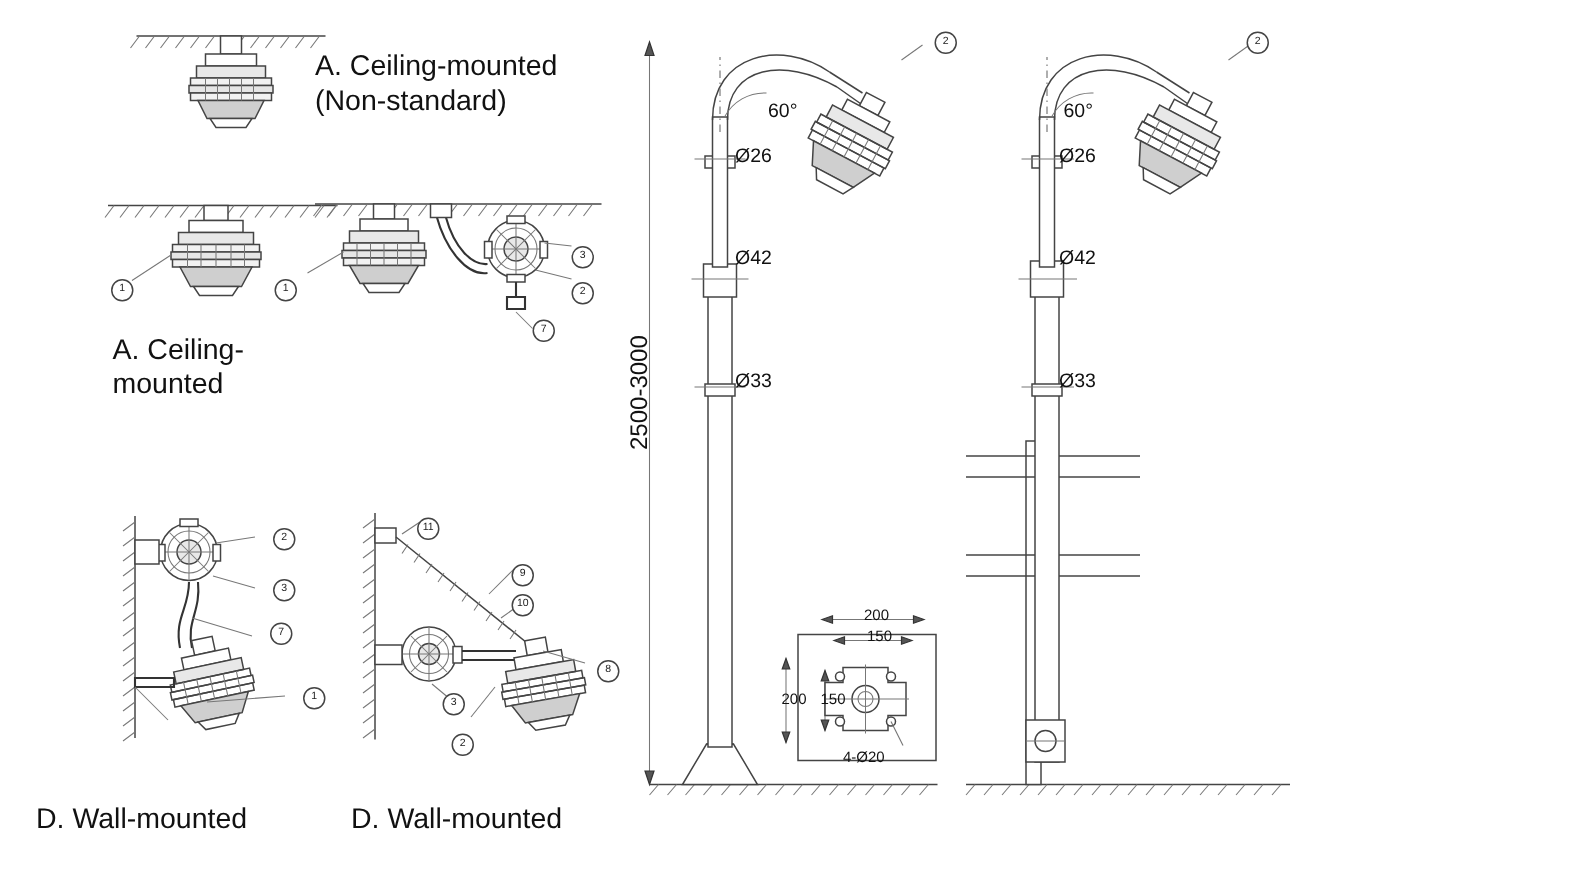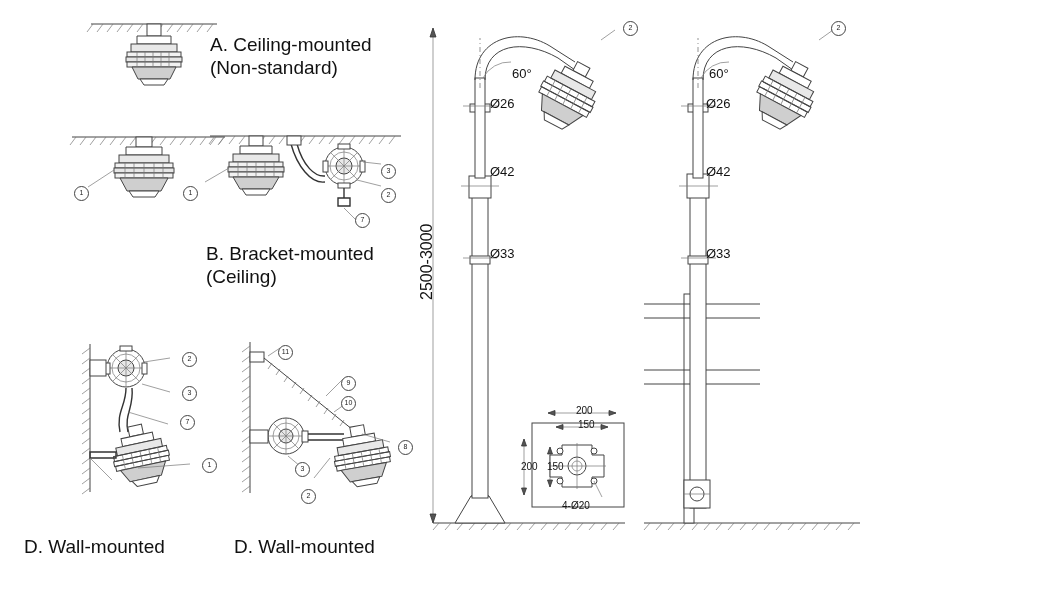--- a/index.html
+++ b/index.html
@@ -123,20 +123,22 @@
           <line x1="64" y1="38" x2="64" y2="53"></line>
         <line x1="74" y1="38" x2="74" y2="53"></line>
           <line x1="84" y1="38" x2="84" y2="53"></line>
         <line x1="93" y1="38" x2="93" y2="53"></line>
       </g>
 
       <path class="thin" d="M44 45 L18 62"></path>
     </svg>
   </div>
   <div class="callout" style="left:74px;top:186px;">1</div>
+  <div class="lbl" style="left:75px;top:222px;">A. Ceiling-
+mounted</div>
 
   <div class="drawing" style="left:205px;top:122px;">
     <svg width="200" height="115" viewBox="0 0 200 115">
       <line class="ln" x1="5" y1="14" x2="196" y2="14"></line>
       <g class="thin">
         <line x1="10" y1="14" x2="4" y2="22"></line>
           <line x1="20" y1="14" x2="14" y2="22"></line>
         <line x1="30" y1="14" x2="24" y2="22"></line>
           <line x1="40" y1="14" x2="34" y2="22"></line>
         <line x1="50" y1="14" x2="44" y2="22"></line>
@@ -198,22 +200,20 @@
       <path class="thin" d="M24 46 L0 60"></path>
       <path class="thin" d="M158 40 L176 42"></path>
       <path class="thin" d="M152 58 L176 64"></path>
       <path class="thin" d="M139 86 L150 97"></path>
     </svg>
   </div>
   <div class="callout" style="left:183px;top:186px;">1</div>
   <div class="callout" style="left:381px;top:188px;">2</div>
   <div class="callout" style="left:381px;top:164px;">3</div>
   <div class="callout" style="left:355px;top:213px;">7</div>
-  <div class="lbl" style="left:206px;top:242px;">B. Bracket-mounted
-(Ceiling)</div>
 
   <div class="drawing" style="left:78px;top:340px;">
     <svg width="160" height="170" viewBox="0 0 160 170">
 
       <line class="ln" x1="12" y1="4" x2="12" y2="152"></line>
       <g class="thin">
         <line x1="12" y1="8" x2="4" y2="14"></line>
           <line x1="12" y1="18" x2="4" y2="24"></line>
         <line x1="12" y1="28" x2="4" y2="34"></line>
           <line x1="12" y1="38" x2="4" y2="44"></line>

